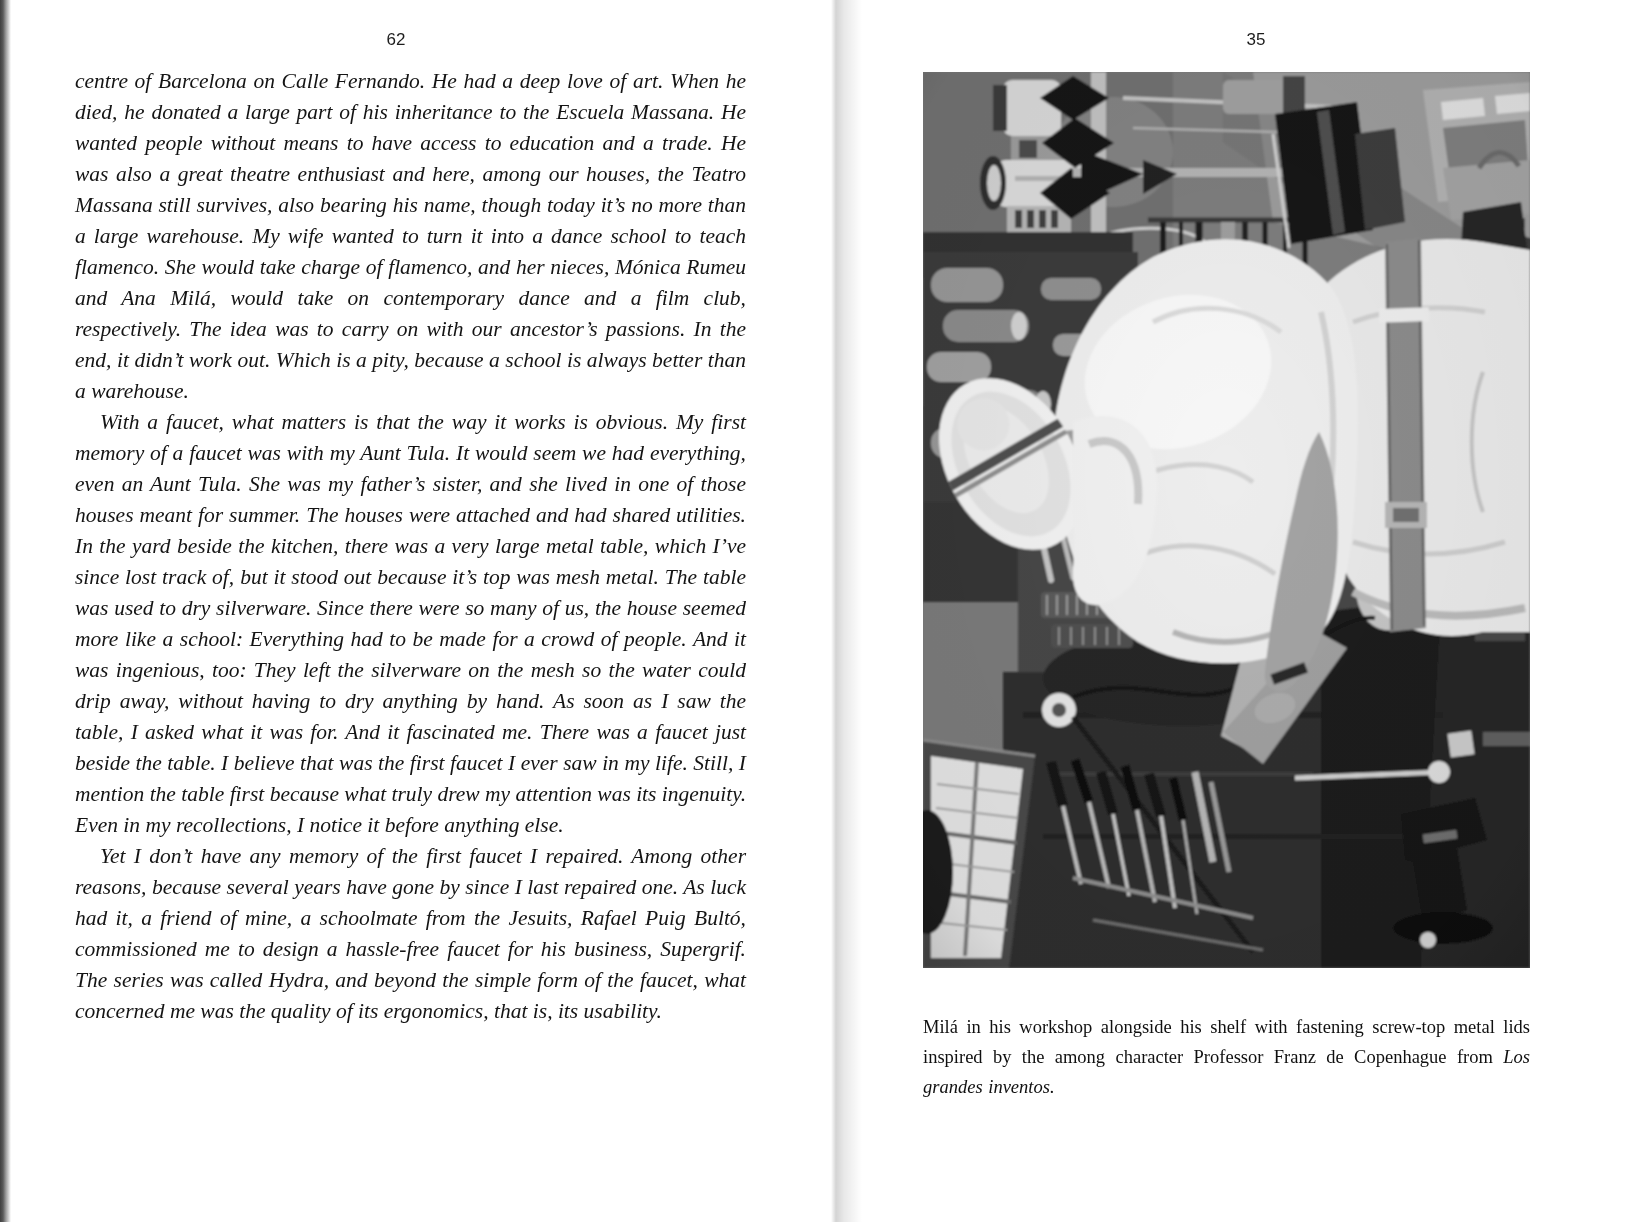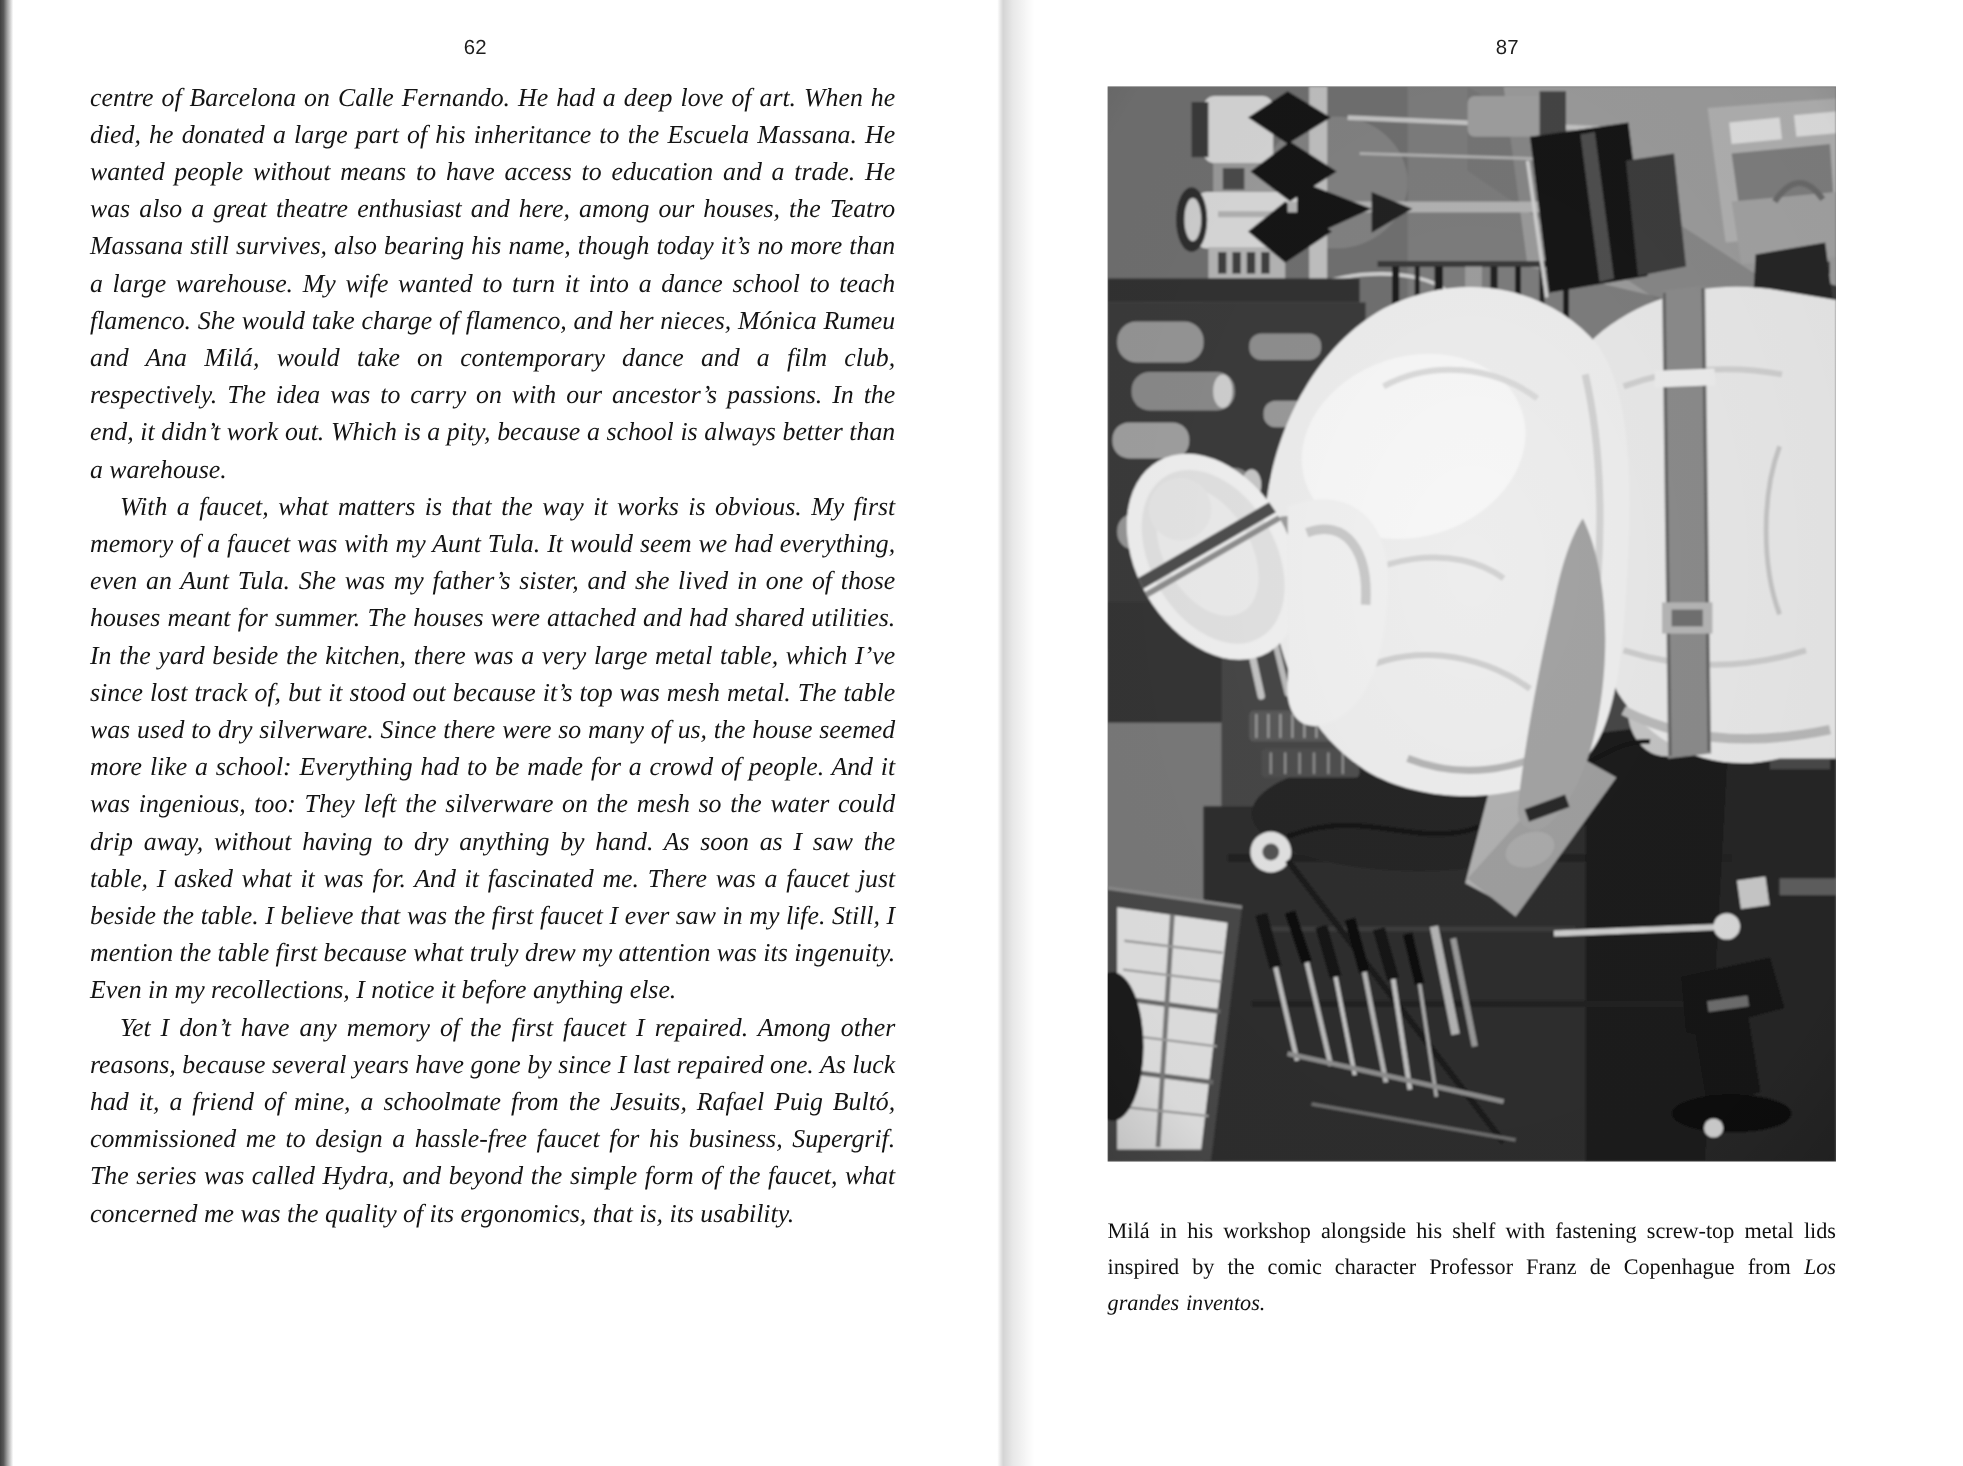--- a/index.html
+++ b/index.html
@@ -34,21 +34,21 @@
   <div>
     <div class="pageno left">62</div>
     <div class="body-text">
       <p>centre of Barcelona on Calle Fernando. He had a deep love of art. When he died, he donated a large part of his inheritance to the Escuela Massana. He wanted people without means to have access to education and a trade. He was also a great theatre enthusiast and here, among our houses, the Teatro Massana still survives, also bearing his name, though today it’s no more than a large warehouse. My wife wanted to turn it into a dance school to teach flamenco. She would take charge of flamenco, and her nieces, Mónica Rumeu and Ana Milá, would take on contemporary dance and a film club, respectively. The idea was to carry on with our ancestor’s passions. In the end, it didn’t work out. Which is a pity, because a school is always better than a warehouse.</p>
       <p class="indent">With a faucet, what matters is that the way it works is obvious. My first memory of a faucet was with my Aunt Tula. It would seem we had everything, even an Aunt Tula. She was my father’s sister, and she lived in one of those houses meant for summer. The houses were attached and had shared utilities. In the yard beside the kitchen, there was a very large metal table, which I’ve since lost track of, but it stood out because it’s top was mesh metal. The table was used to dry silverware. Since there were so many of us, the house seemed more like a school: Everything had to be made for a crowd of people. And it was ingenious, too: They left the silverware on the mesh so the water could drip away, without having to dry anything by hand. As soon as I saw the table, I asked what it was for. And it fascinated me. There was a faucet just beside the table. I believe that was the first faucet I ever saw in my life. Still, I mention the table first because what truly drew my attention was its ingenuity. Even in my recollections, I notice it before anything else.</p>
       <p class="indent">Yet I don’t have any memory of the first faucet I repaired. Among other reasons, because several years have gone by since I last repaired one. As luck had it, a friend of mine, a schoolmate from the Jesuits, Rafael Puig Bultó, commissioned me to design a hassle-free faucet for his business, Supergrif. The series was called Hydra, and beyond the simple form of the faucet, what concerned me was the quality of its ergonomics, that is, its usability.</p>
     </div>
   </div>
 
   <div>
-    <div class="pageno right">87</div>
+    <div class="pageno right">35</div>
 
     <div class="photo" role="img" aria-label="Black-and-white photograph, rotated sideways, of Milá in a white shirt and white hat with a dark band bending over a cluttered workbench: jars and clamps on the wall, rows of hanging wrenches and screwdrivers, a rolled leather strap, a bench vise and a bright window">
       <svg viewBox="0 0 607 896" xmlns="http://www.w3.org/2000/svg">
         <defs>
           <filter id="soft" x="-5%" y="-5%" width="110%" height="110%">
             <feGaussianBlur stdDeviation="1.1"></feGaussianBlur>
           </filter>
           <radialGradient id="vig" cx="50%" cy="45%" r="80%">
             <stop offset="0%" stop-color="#000000" stop-opacity="0"></stop>
             <stop offset="80%" stop-color="#000000" stop-opacity="0.04"></stop>
@@ -267,17 +267,17 @@
           <path d="M 396,360 C 416,400 420,470 408,530 C 400,570 385,600 368,615 C 355,625 340,618 342,600 C 346,558 360,480 372,430 C 378,400 386,375 396,360 Z" fill="#a3a3a3"></path>
           <rect x="348" y="596" width="36" height="11" fill="#2b2b2b" transform="rotate(-20 366 601)"></rect>
           <ellipse cx="352" cy="636" rx="21" ry="14" fill="#ababab" transform="rotate(-20 352 636)"></ellipse>
         </g>
 
         <rect x="0" y="0" width="607" height="896" fill="url(#vig)"></rect>
       </svg>
     </div>
 
     <div class="caption">
-      <span>Milá in his workshop alongside his shelf with fastening screw-top metal lids inspired by the comic character Professor Franz de Copenhague from </span><span class="work-title">Los grandes inventos.</span>
+      <span>Milá in his workshop alongside his shelf with fastening screw-top metal lids inspired by the among character Professor Franz de Copenhague from </span><span class="work-title">Los grandes inventos.</span>
     </div>
   </div>
 
 </div>
 
 </body></html>

